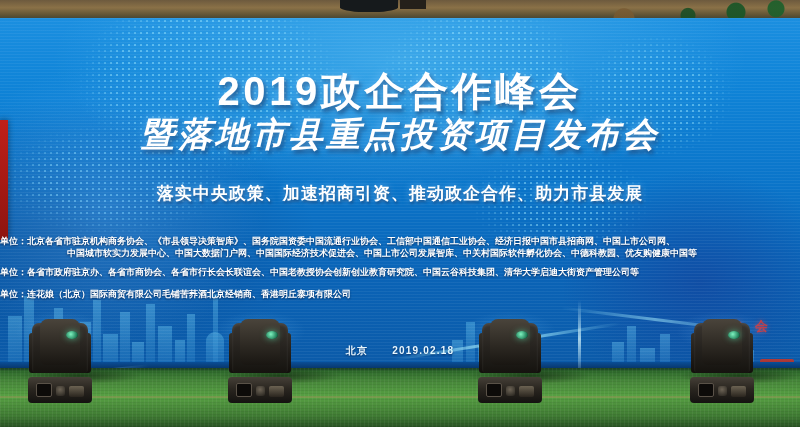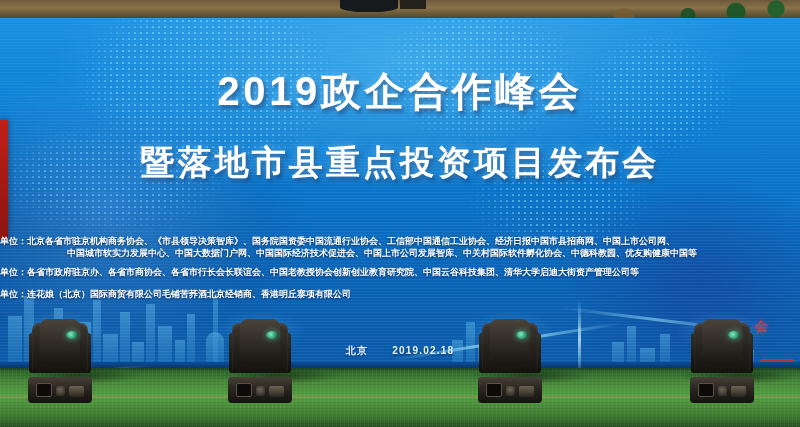--- a/index.html
+++ b/index.html
@@ -92,21 +92,21 @@
   .redstrip.left{left:0;}
 
   
   .title1,.title2{
     position:absolute;left:0;width:800px;text-align:center;
     color:#ffffff;font-weight:bold;letter-spacing:.09em;
     text-shadow:0 0 10px rgba(120,200,255,.65), 2px 3px 4px rgba(8,40,90,.75);
     white-space:nowrap;
   }
   .title1{top:64px;font-size:40px;}
-  .title2{top:140px;font-size:34px;}
+  .title2{top:112px;font-size:34px;font-style:italic;}
   .title-sub{
     position:absolute;left:0;top:182px;width:800px;text-align:center;
     color:#ffffff;font-weight:bold;font-size:17px;letter-spacing:.06em;
     text-shadow:0 0 7px rgba(120,200,255,.7), 1px 2px 3px rgba(8,40,90,.8);
     white-space:nowrap;
   }
 
   
   .credits{
     position:absolute;left:-14px;top:236px;width:800px;
@@ -275,20 +275,21 @@
       <i style="left:740px;width:14px;height:20px;"></i>
     </div>
 
     <div class="scan"></div>
   </div>
 
   <div class="redstrip left"></div>
 
   <div class="title1">2019政企合作峰会</div>
   <div class="title2">暨落地市县重点投资项目发布会</div>
+  <div class="title-sub">落实中央政策、加速招商引资、推动政企合作、助力市县发展</div>
 
   <div class="credits">
     <span class="row r1">单位：北京各省市驻京机构商务协会、《市县领导决策智库》、国务院国资委中国流通行业协会、工信部中国通信工业协会、经济日报中国市县招商网、中国上市公司网、</span>
     <span class="row r2">中国城市软实力发展中心、中国大数据门户网、中国国际经济技术促进会、中国上市公司发展智库、中关村国际软件孵化协会、中德科教园、优友购健康中国等</span>
     <span class="row r3">单位：各省市政府驻京办、各省市商协会、各省市行长会长联谊会、中国老教授协会创新创业教育研究院、中国云谷科技集团、清华大学启迪大街资产管理公司等</span>
     <span class="row r4">单位：连花娘（北京）国际商贸有限公司毛铺苦荞酒北京经销商、香港明丘寨项有限公司</span>
   </div>
 
   <div class="placedate">
     <span>北京</span>

